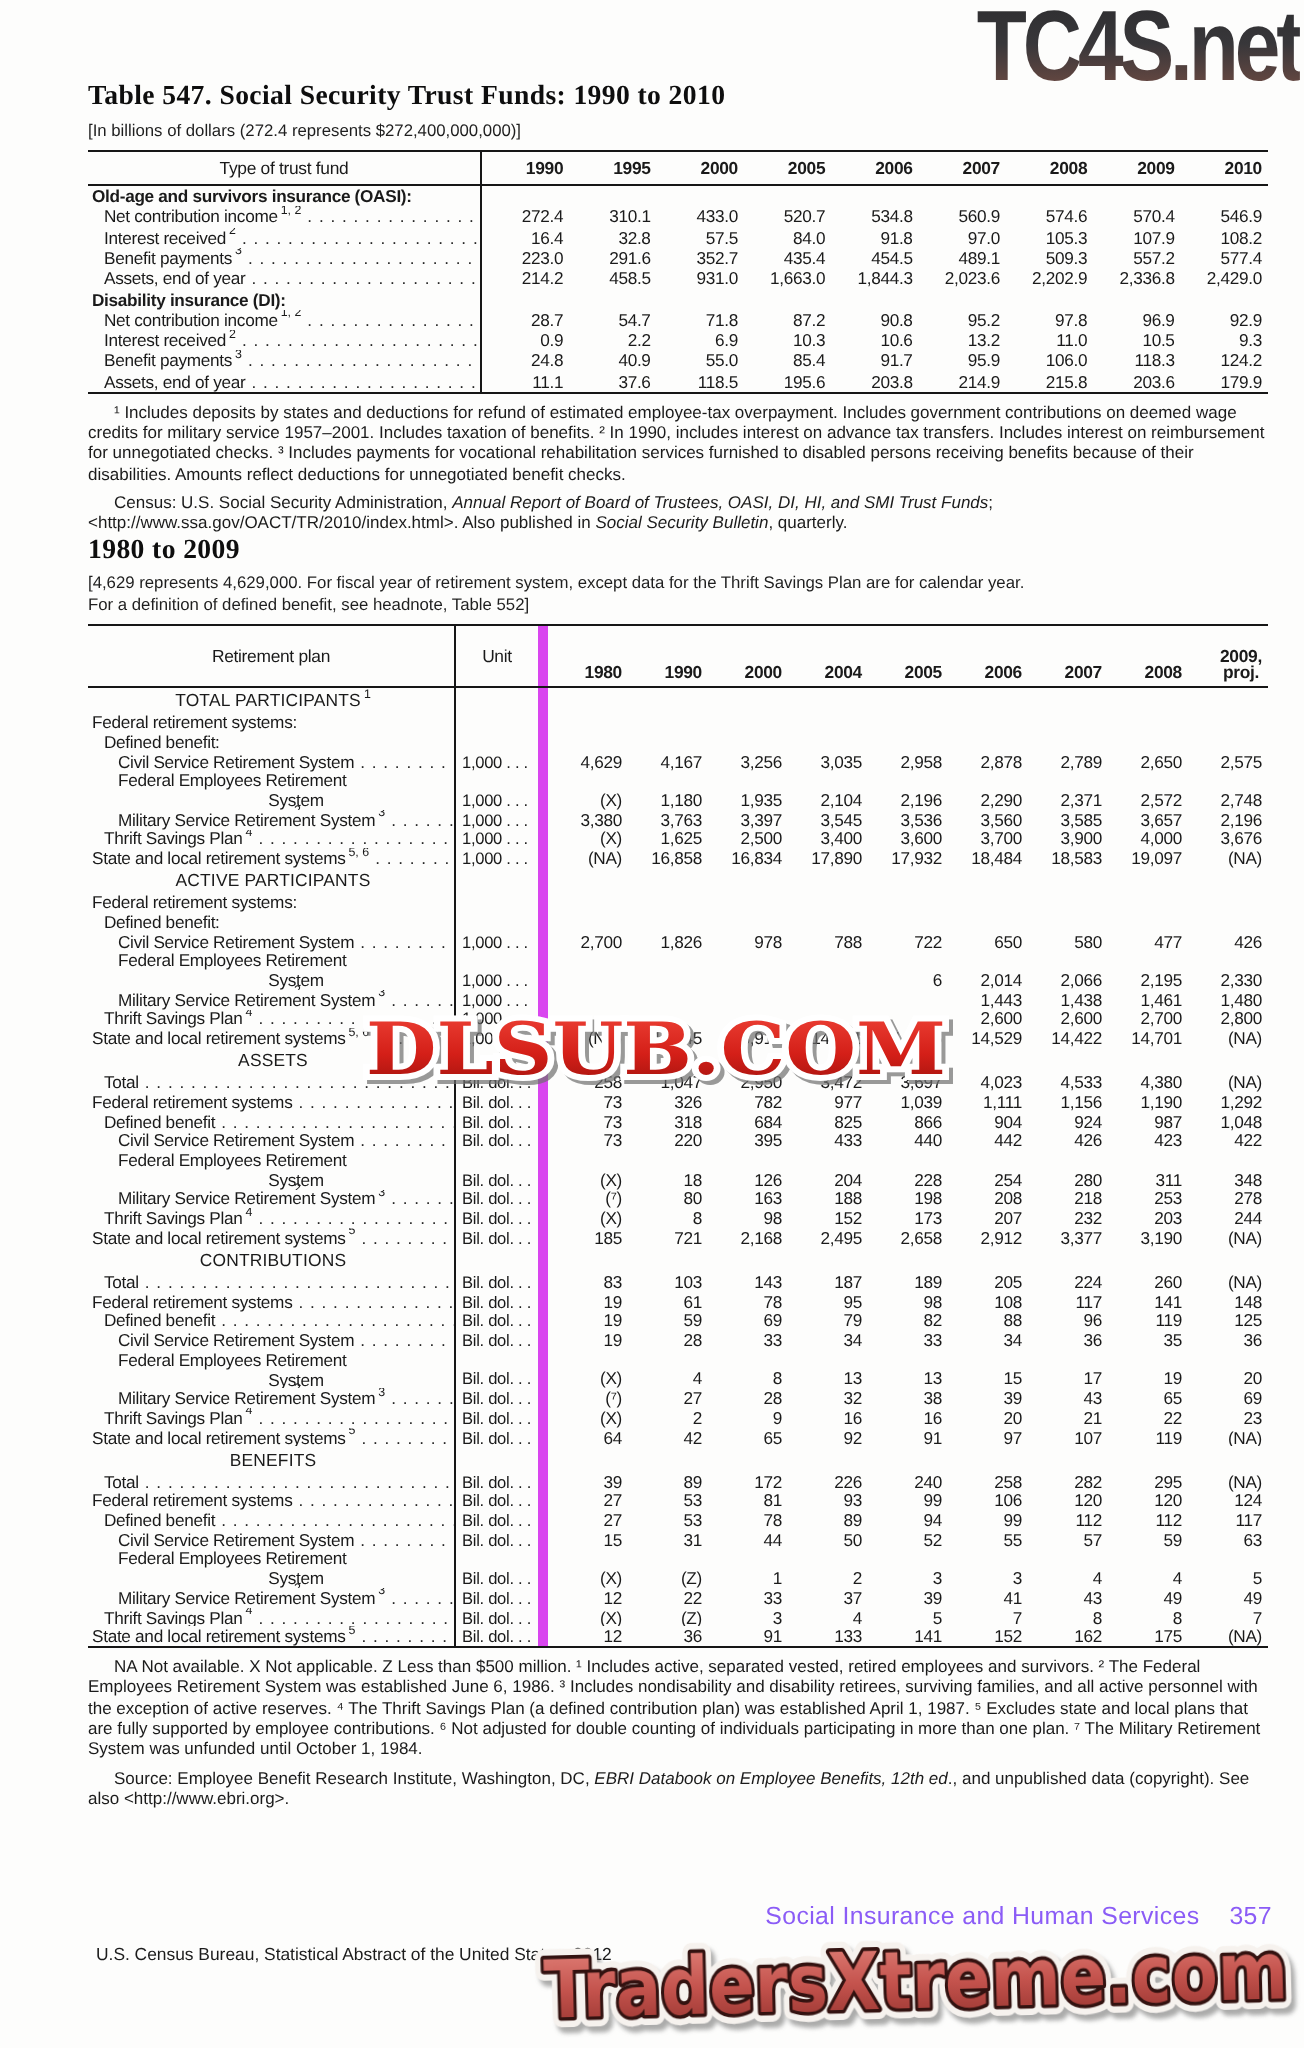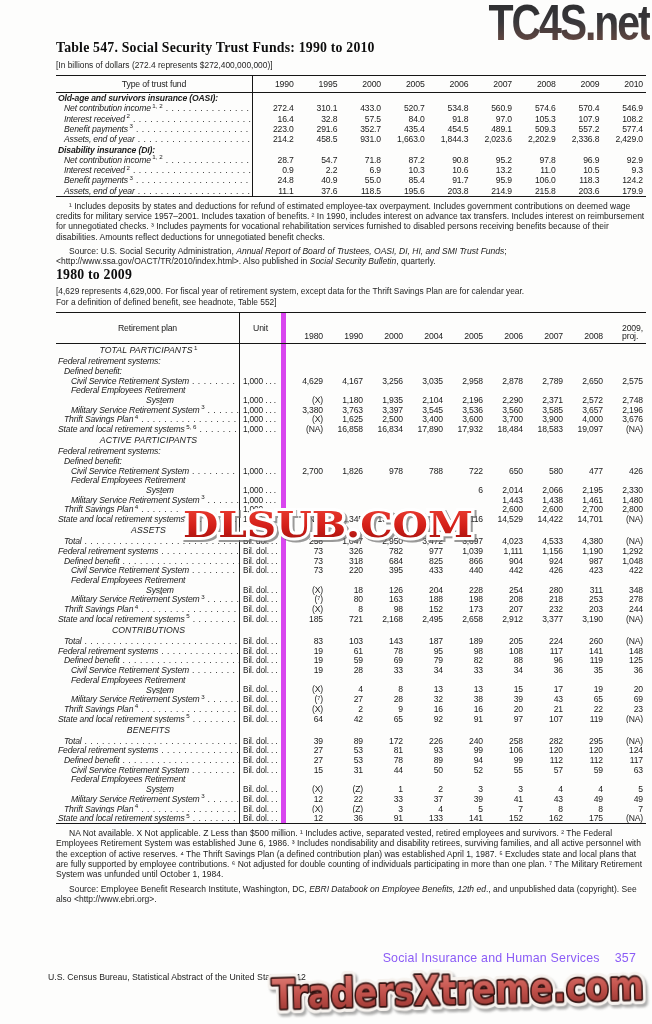--- a/index.html
+++ b/index.html
@@ -1,18 +1,18 @@
 <!DOCTYPE html>
 <html><head>
 <meta charset="utf-8">
 <style>
   html,body{margin:0;padding:0;background:#e8e8e8;}
   .page{position:relative;width:652px;height:1024px;background:#fdfdfc;overflow:hidden;
         font-family:"Liberation Sans","DejaVu Sans",sans-serif;color:#1a1a1a;}
-  .content{position:absolute;left:56px;top:0;width:590px;}
+  .content{position:absolute;left:44px;top:0;width:590px;}
 
   .t-title{font-family:"Liberation Serif","DejaVu Serif",serif;font-weight:bold;
            font-size:13.8px;line-height:16.5px;letter-spacing:.2px;color:#0e0e0e;}
   .headnote{font-size:8.4px;line-height:10.4px;margin-top:3px;color:#1f1f1f;}
   .mt40{margin-top:40px;} .mt10{margin-top:10px;}
 
   .tbl{border-top:1.6px solid #161616;border-bottom:1.6px solid #161616;margin-top:5px;}
   .row{display:grid;}
   .t547 .row{grid-template-columns:197px repeat(9,1fr);height:10.3px;}
   .t548 .row{grid-template-columns:184px 46px repeat(9,1fr);height:9.7px;}
@@ -20,25 +20,25 @@
   .row.hdr{border-bottom:1.4px solid #161616;}
   .t547 .row.hdr{height:16px;}
   .t548 .row.hdr{height:30px;}
 
   .cell{display:flex;align-items:center;font-size:8.6px;overflow:hidden;letter-spacing:-.15px;}
   .stub{border-right:1px solid #161616;}
   .unit{border-right:5px solid #d946ef;padding-left:3px;font-size:8.3px;white-space:nowrap;}
   .val{justify-content:flex-end;padding-right:3px;}
   .hdr .stub{justify-content:center;font-size:8.7px;}
   .hdr .unit{justify-content:center;padding-left:0;font-size:8.7px;}
-  .hdr .val{align-items:flex-end;padding-bottom:2px;white-space:pre-line;text-align:left;line-height:8.6px;font-size:8.7px;}
+  .hdr .val{align-items:flex-end;padding-bottom:2px;white-space:pre-line;text-align:center;line-height:8.6px;font-size:8.7px;font-weight:bold;}
   .t547 .hdr .val{align-items:center;padding-bottom:0;}
 
   .section .stub{justify-content:center;font-size:8.7px;letter-spacing:.1px;}
-  .lbl{white-space:nowrap;font-style:italic;}
+  .lbl{white-space:nowrap;}
   .t547 .group .lbl{font-weight:bold;}
   sup.fnm{font-size:6.2px;line-height:1;margin-left:1.5px;position:relative;top:-2.5px;letter-spacing:0;}
   .dots{flex:1;overflow:hidden;white-space:nowrap;margin-left:3px;color:#262626;letter-spacing:.5px;}
   .dots::after{content:". . . . . . . . . . . . . . . . . . . . . . . . . . . . . . . . . . . . . . . . . . . .";}
   .ind0{padding-left:2px;} .ind1{padding-left:8px;} .ind2{padding-left:15px;} .ind3{padding-left:25px;flex-direction:column;}
 
   .fn{font-size:8.5px;line-height:10.3px;margin:4px 0 0 0;text-indent:13px;color:#1b1b1b;text-align:left;}
   .fn i{font-style:italic;margin-top:28px;}
 
   .running{position:absolute;right:16px;top:951px;font-size:12.4px;color:#8b5cf6;letter-spacing:.2px;}
@@ -224,21 +224,21 @@
           <div class="cell val">118.5</div>
           <div class="cell val">195.6</div>
           <div class="cell val">203.8</div>
           <div class="cell val">214.9</div>
           <div class="cell val">215.8</div>
           <div class="cell val">203.6</div>
           <div class="cell val">179.9</div>
         </div>
       </div>
     <p class="fn">¹ Includes deposits by states and deductions for refund of estimated employee-tax overpayment. Includes government contributions on deemed wage credits for military service 1957–2001. Includes taxation of benefits. ² In 1990, includes interest on advance tax transfers. Includes interest on reimbursement for unnegotiated checks. ³ Includes payments for vocational rehabilitation services furnished to disabled persons receiving benefits because of their disabilities. Amounts reflect deductions for unnegotiated benefit checks.</p>
-    <p class="fn"><span>Source: U.S. Social Security Administration, </span><i>Annual Report of Board of Trustees, OASI, DI, HI, and SMI Trust Funds</i><span>; &lt;http://www.ssa.gov/OACT/TR/2010/index.html&gt;. Also published in </span><i>Social Security Bulletin</i><span>, quarterly.</span></p>
+    <p class="fn"><span>Census: U.S. Social Security Administration, </span><i>Annual Report of Board of Trustees, OASI, DI, HI, and SMI Trust Funds</i><span>; &lt;http://www.ssa.gov/OACT/TR/2010/index.html&gt;. Also published in </span><i>Social Security Bulletin</i><span>, quarterly.</span></p>
 
     <div class="t-title">1980 to 2009</div>
     <div class="headnote"><span>[4,629 represents 4,629,000. For fiscal year of retirement system, except data for the Thrift Savings Plan are for calendar year.</span><br><span>For a definition of defined benefit, see headnote, Table 552]</span></div>
     <div class="tbl t548" id="t548">
         <div class="row hdr">
           <div class="cell stub">Retirement plan</div>
           <div class="cell unit">Unit</div>
           <div class="cell val">1980</div>
           <div class="cell val">1990</div>
           <div class="cell val">2000</div>

